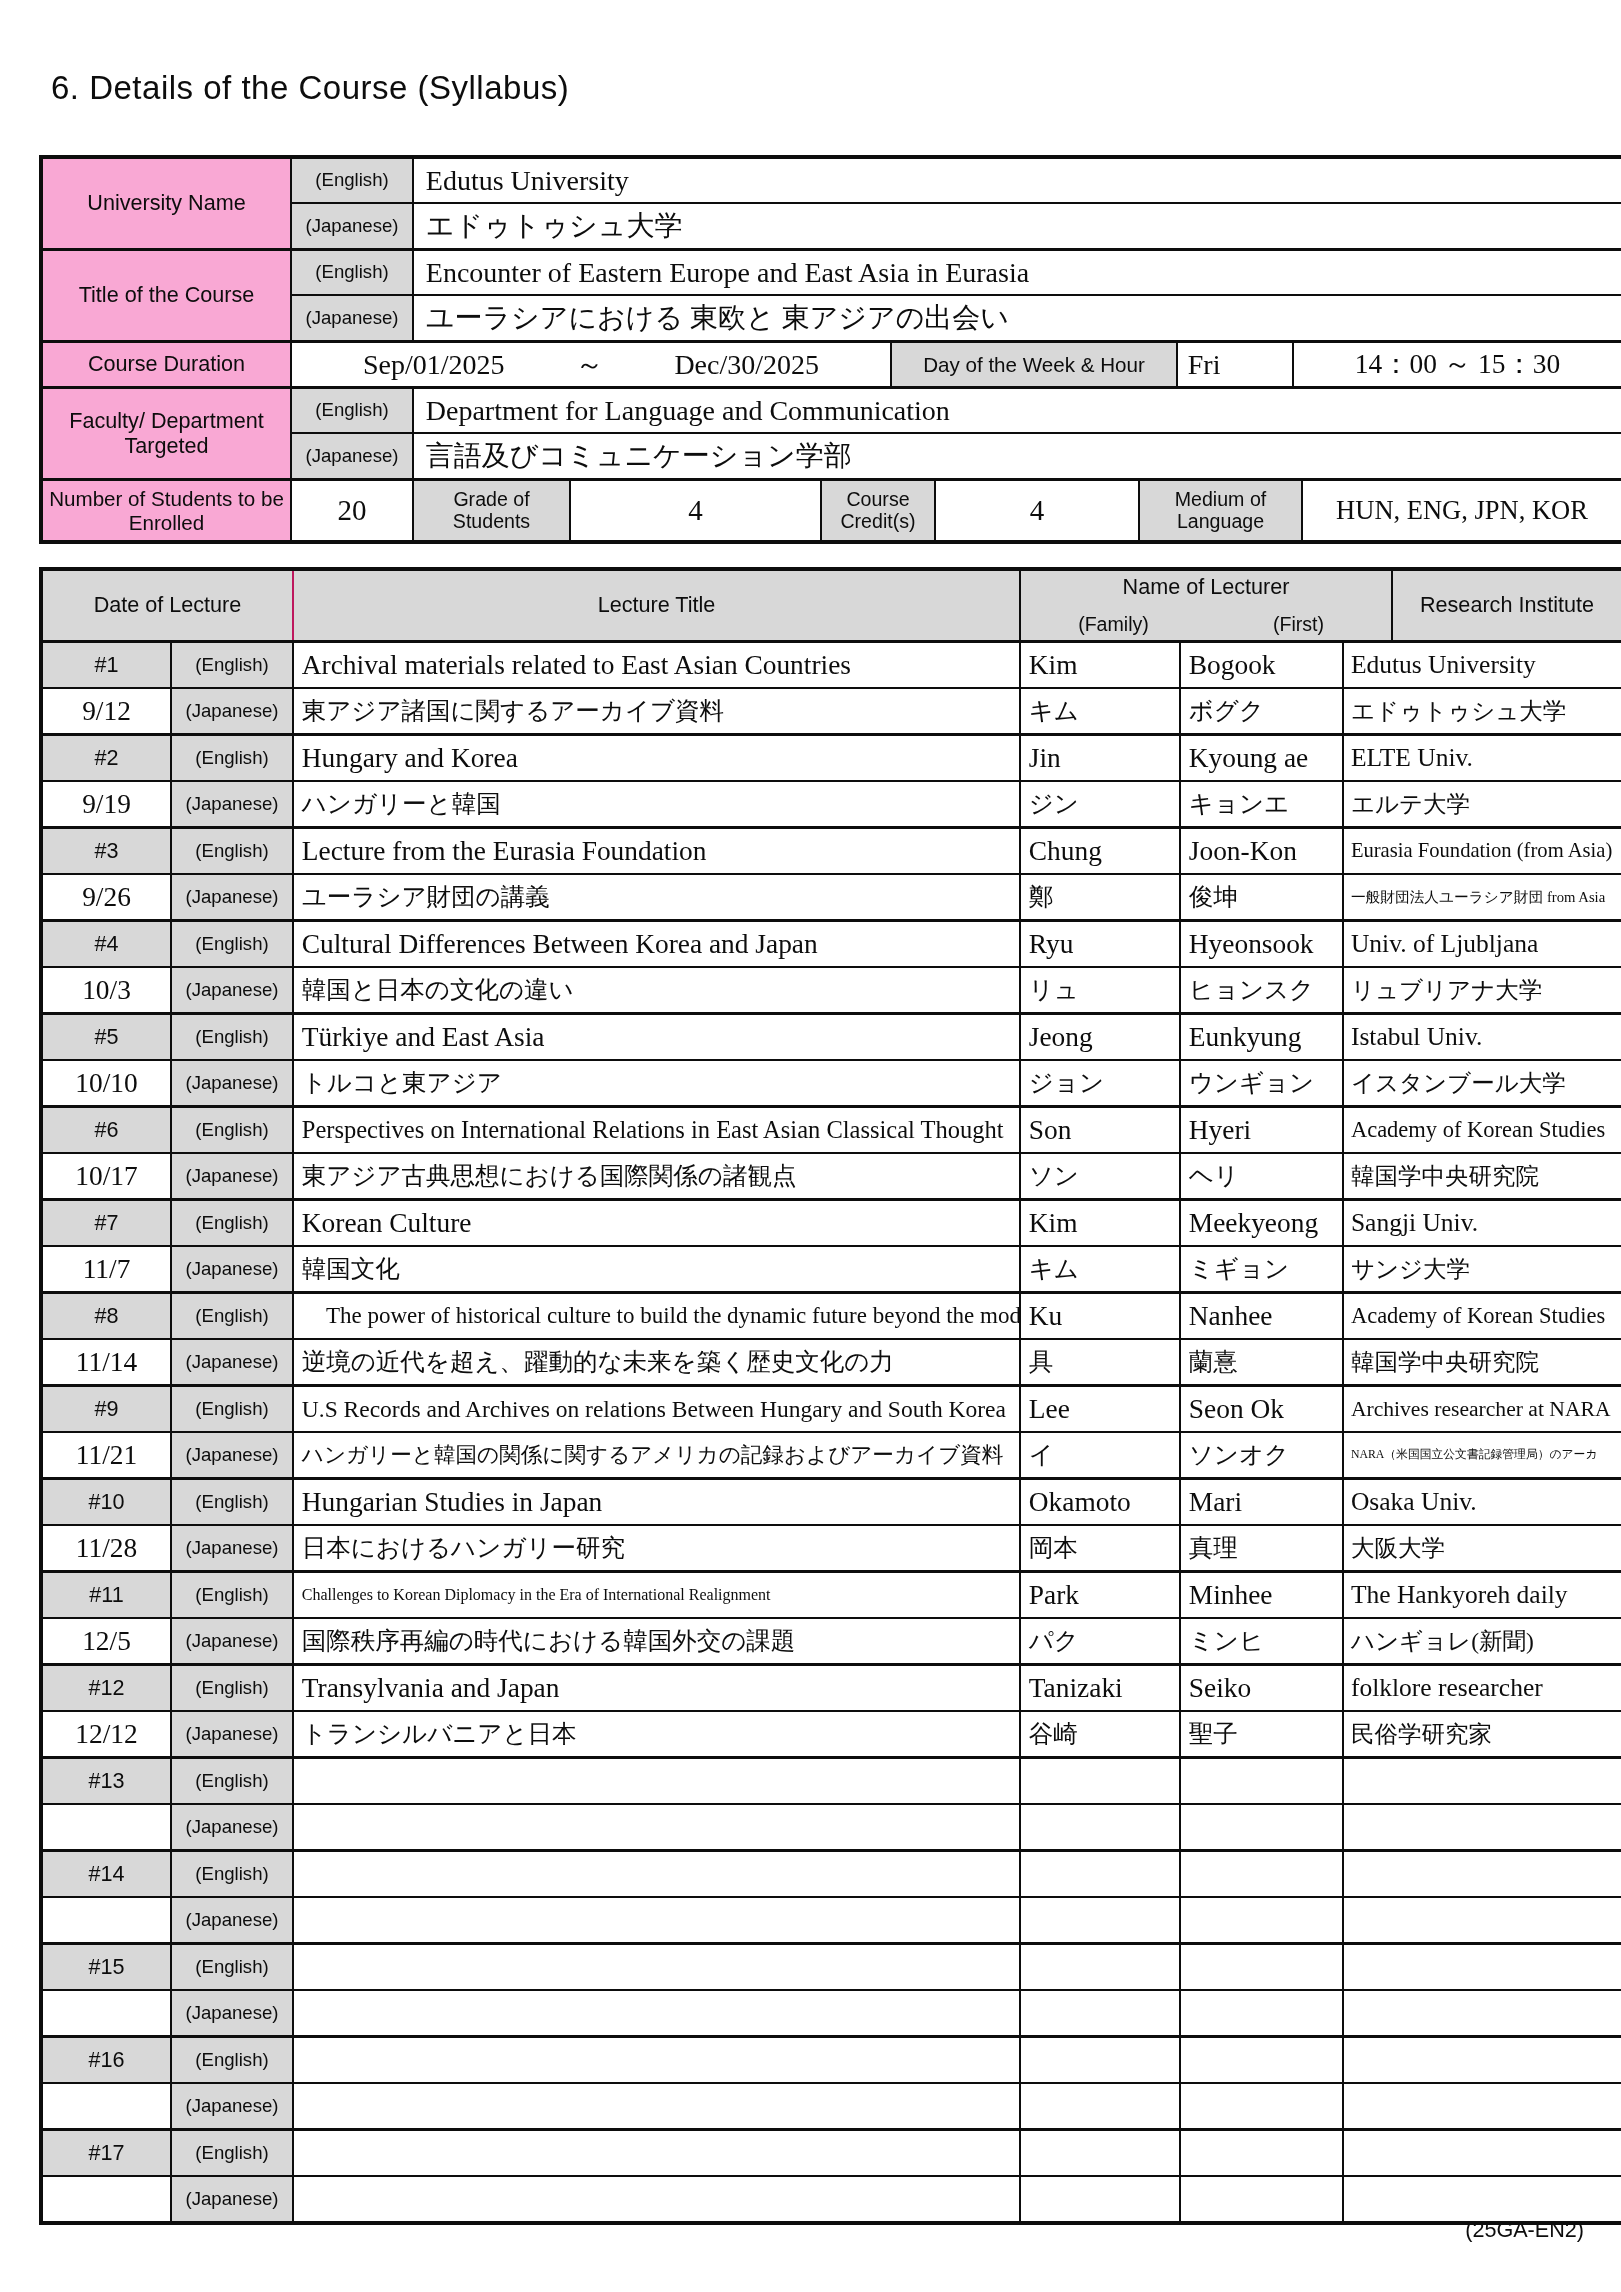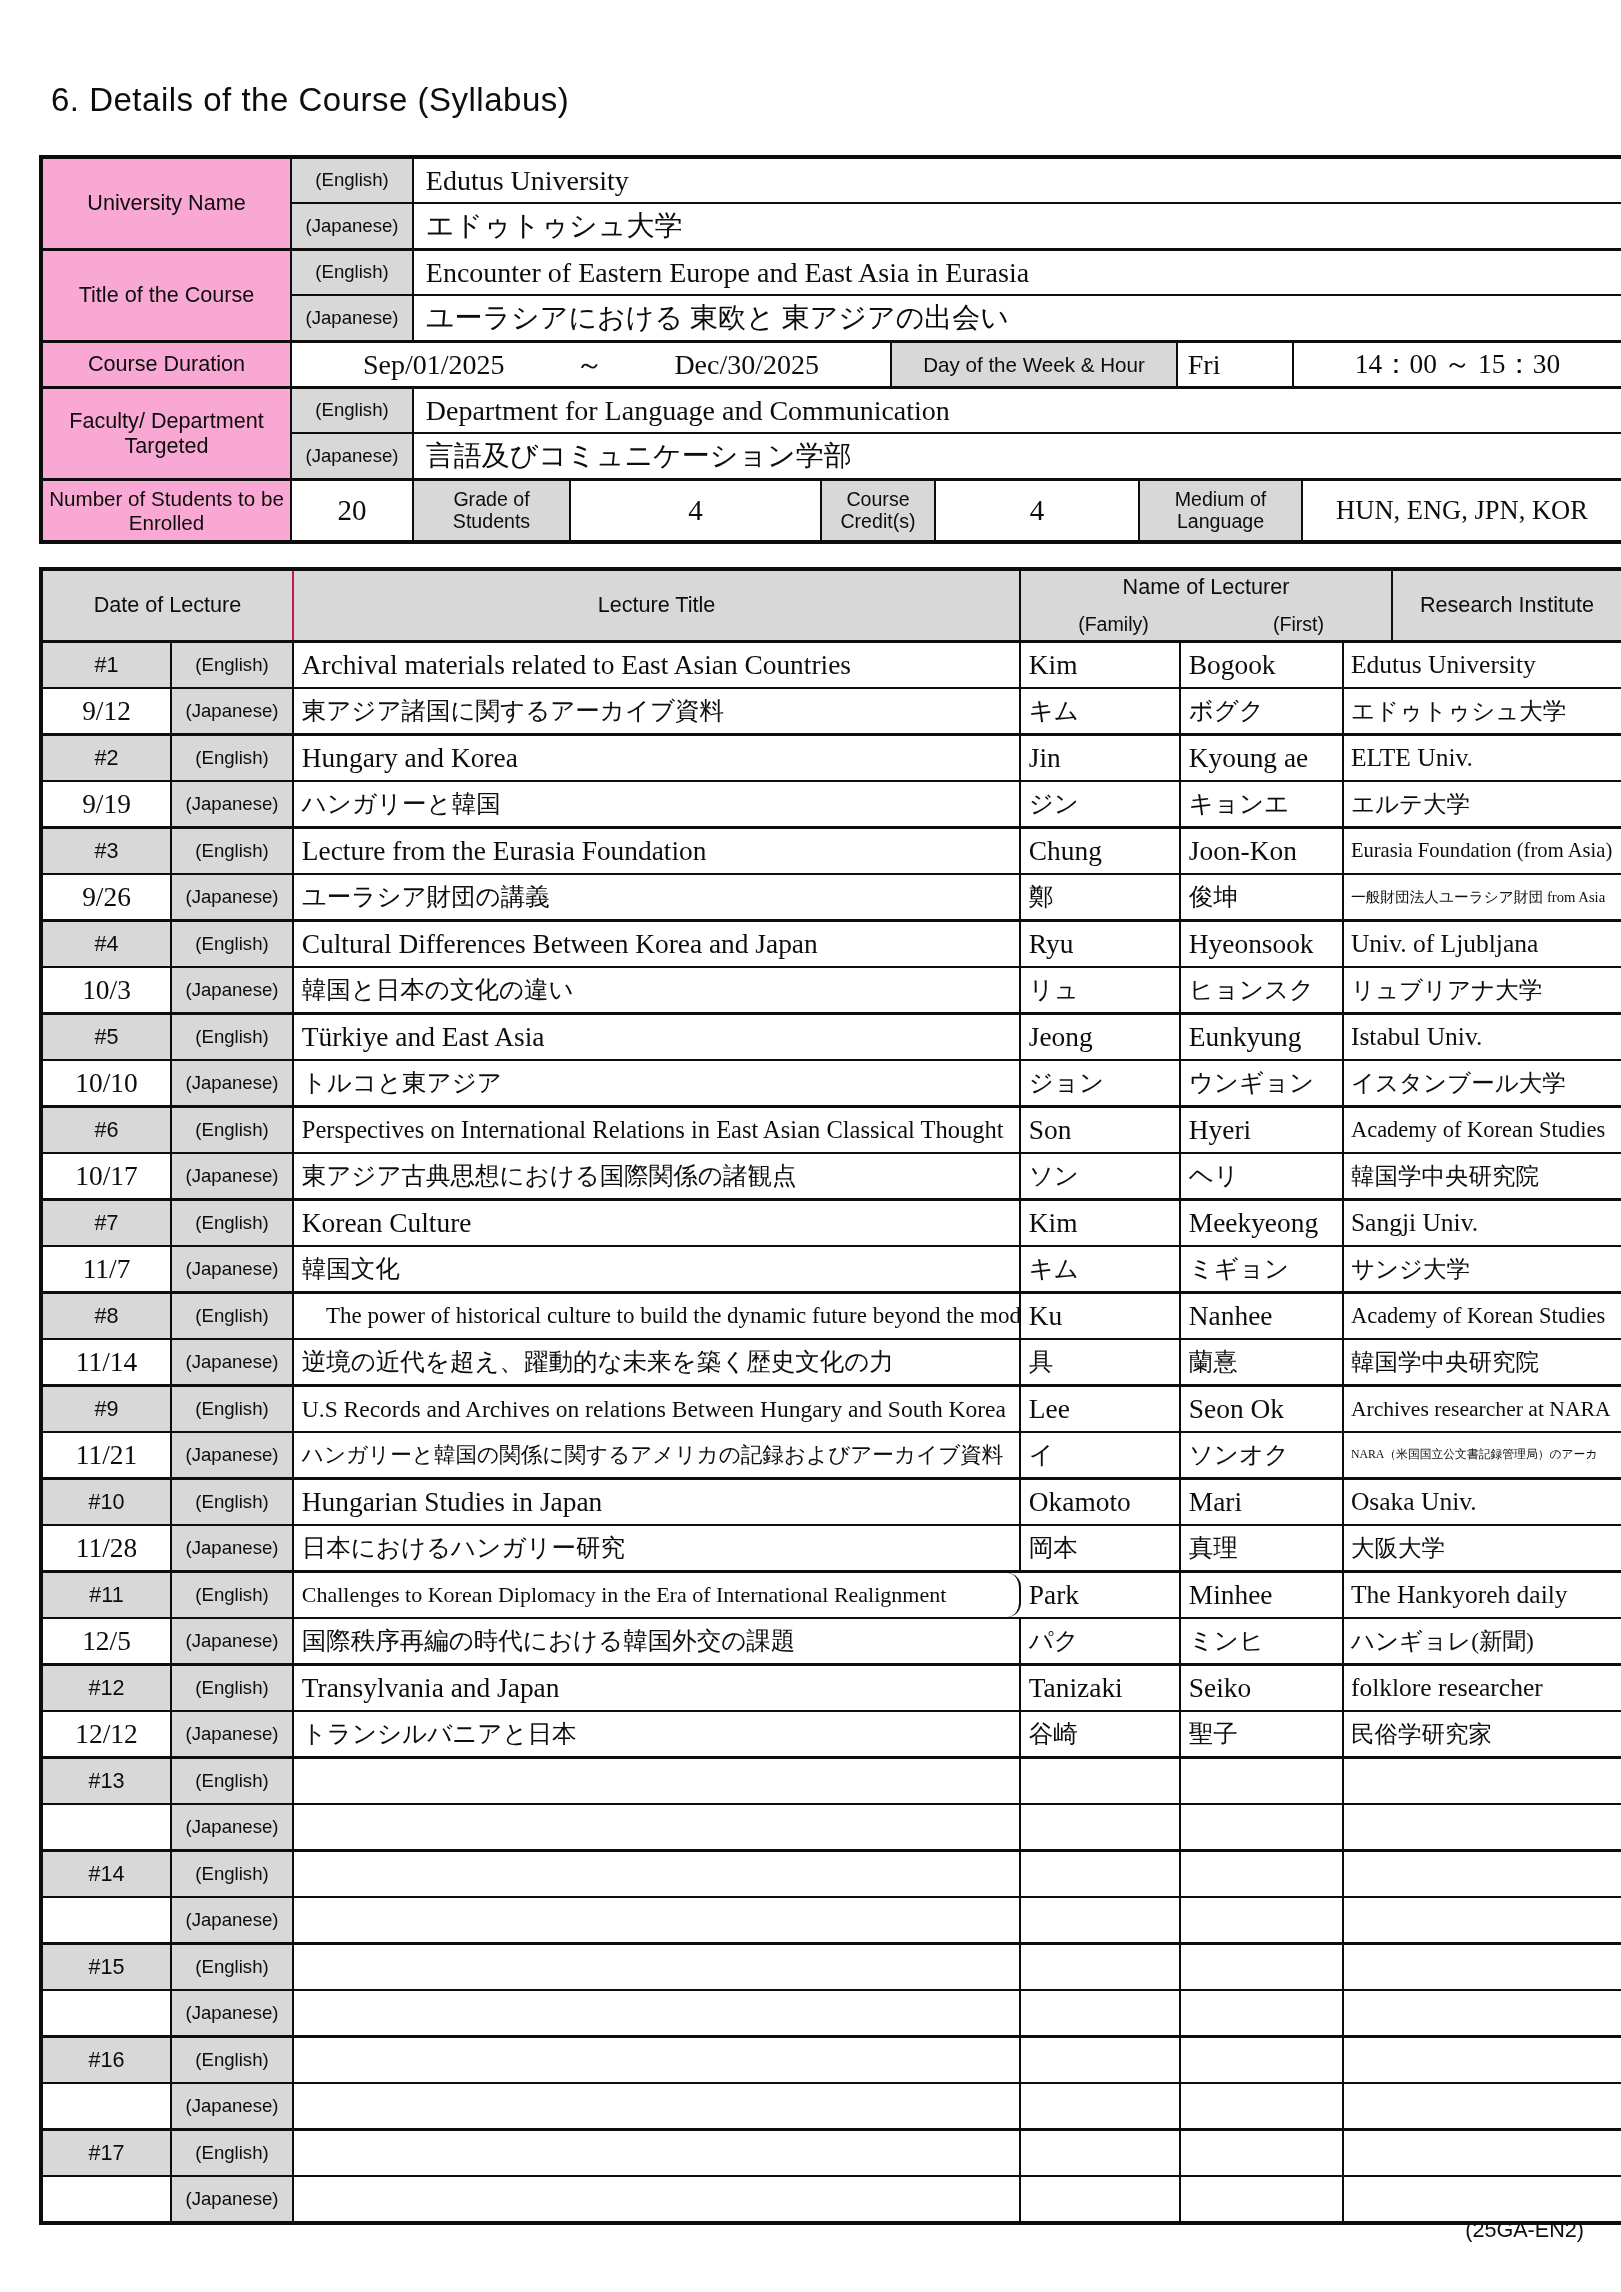--- a/index.html
+++ b/index.html
@@ -1,20 +1,20 @@
 <!DOCTYPE html>
 <html><head>
 <meta charset="utf-8">
 <style>
   html,body{margin:0;padding:0;background:#fff;}
   .page{position:relative;width:1621px;height:2293px;background:#ffffff;
         font-family:"Liberation Sans",sans-serif;color:#0d0d0d;overflow:hidden;}
   .serif{font-family:"Liberation Serif","DejaVu Serif",serif;}
   .fit{white-space:nowrap;}
-  h1{position:absolute;left:51px;top:81px;font-size:33px;font-weight:400;margin:0;letter-spacing:0.5px;}
+  h1{position:absolute;left:51px;top:69px;font-size:33px;font-weight:400;margin:0;letter-spacing:0.5px;}
 
   
   .cell{box-sizing:border-box;display:flex;align-items:center;justify-content:center;
         overflow:hidden;line-height:1.12;}
   .grey{background:#d8d8d8;}
 
   
   .info-table{position:absolute;left:39px;top:155px;width:1578px;border:4.9px solid #0d0d0d;}
   .igroup{display:flex;border-bottom:3.9px solid #0d0d0d;}
   .igroup:last-child{border-bottom:none;}
@@ -346,21 +346,21 @@
       <div class="cell c-fam serif fit">岡本</div>
       <div class="cell c-fst serif fit">真理</div>
       <div class="cell c-inst serif fit">大阪大学</div>
     </div>
   </div>
 
   <div class="pair">
     <div class="mrow en">
       <div class="cell c-num grey">#11</div>
       <div class="cell c-tag">(English)</div>
-      <div class="cell c-ttl serif fit" style="font-size: 22px; border-radius: 14px;">Challenges to Korean Diplomacy in the Era of International Realignment</div>
+      <div class="cell c-ttl serif fit" style="font-size: 16px;">Challenges to Korean Diplomacy in the Era of International Realignment</div>
       <div class="cell c-fam serif fit">Park</div>
       <div class="cell c-fst serif fit">Minhee</div>
       <div class="cell c-inst serif fit">The Hankyoreh daily</div>
     </div>
     <div class="mrow ja">
       <div class="cell c-num serif">12/5</div>
       <div class="cell c-tag">(Japanese)</div>
       <div class="cell c-ttl serif fit">国際秩序再編の時代における韓国外交の課題</div>
       <div class="cell c-fam serif fit">パク</div>
       <div class="cell c-fst serif fit">ミンヒ</div>

